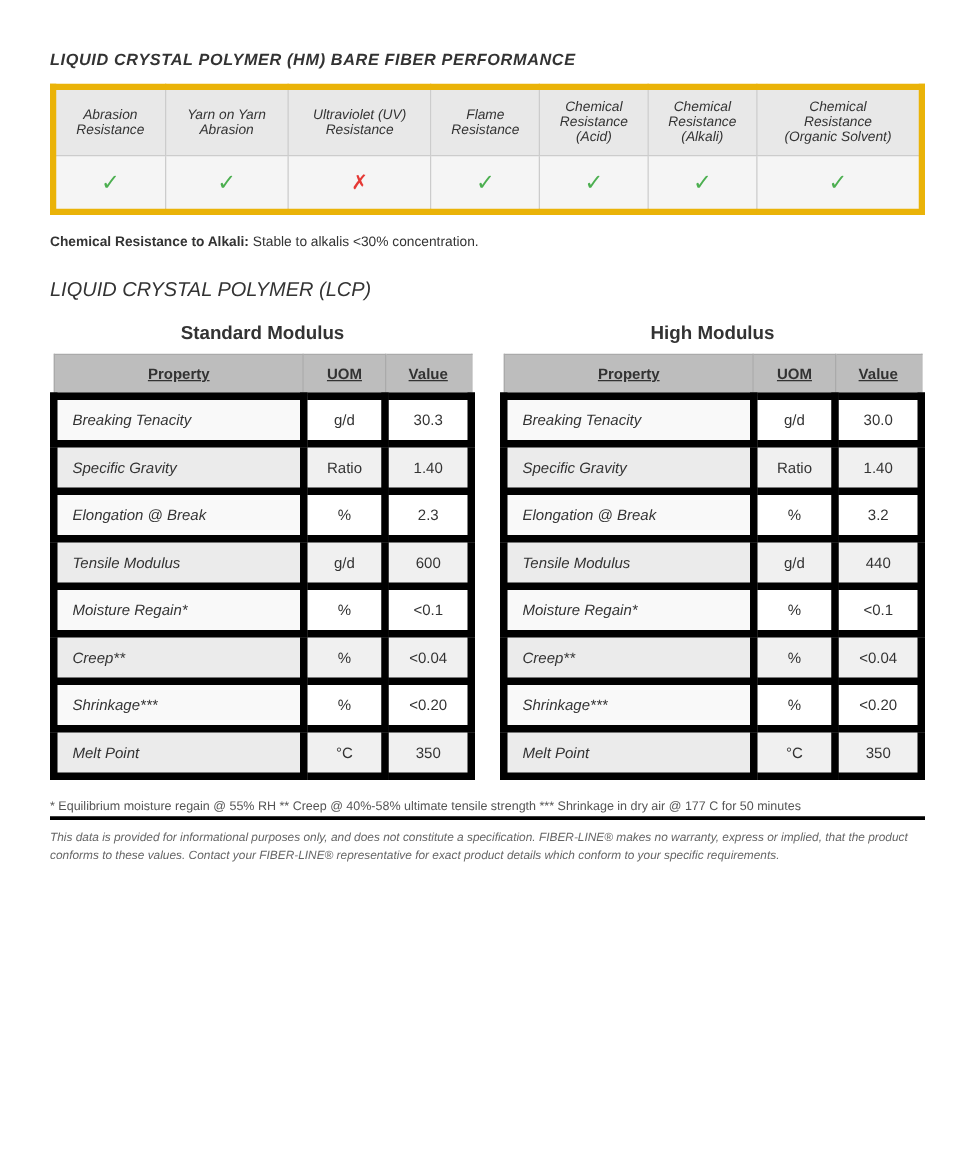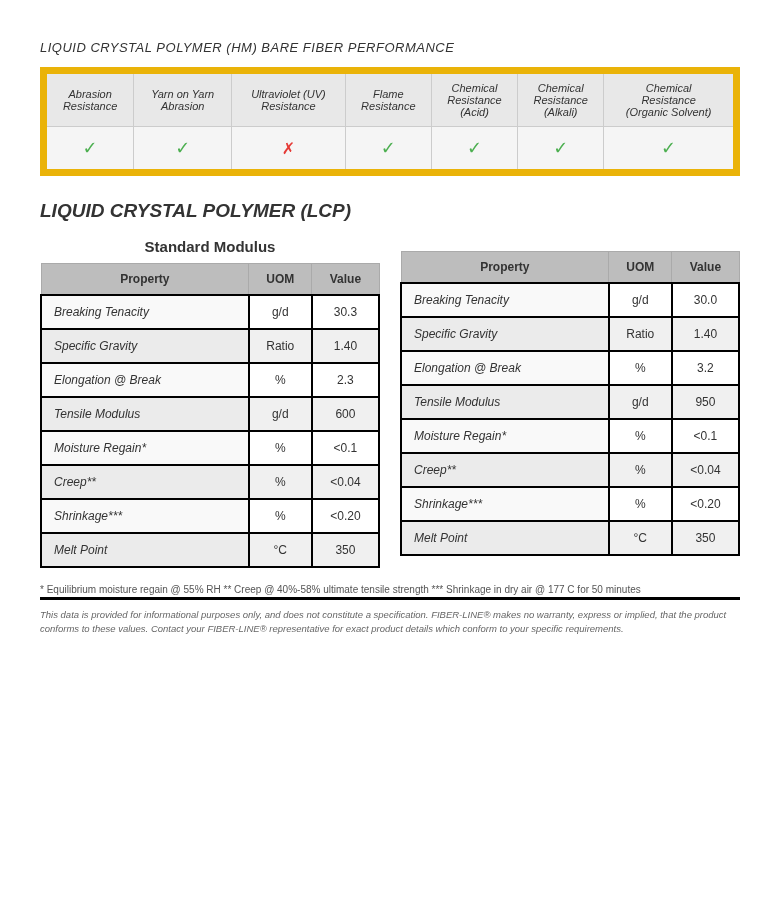--- a/index.html
+++ b/index.html
@@ -8,33 +8,33 @@
       font-family: Arial, sans-serif;
       font-size: 12px;
       color: #333;
       width: 780px;
       min-height: 921px;
       padding: 20px 40px;
     }
 
     .section-title {
       font-size: 13px;
-      font-weight: normal;
+      font-weight: bold;
       font-style: italic;
       letter-spacing: 0.5px;
       margin-bottom: 12px;
       margin-top: 20px;
     }
 
     
     .perf-table {
       width: 100%;
       border-collapse: collapse;
       margin-bottom: 16px;
-      border: 7px solid #eab308;
+      border: 5px solid #eab308;
     }
     .perf-table th {
       background: #e8e8e8;
       border: 1px solid #ccc;
       text-align: center;
       padding: 8px 4px;
       font-size: 11px;
       font-style: italic;
       font-weight: normal;
     }
@@ -58,31 +58,30 @@
       margin-bottom: 4px;
     }
     .compat-note {
       font-size: 11px;
       margin-bottom: 2px;
     }
     .compat-note b { font-weight: bold; }
 
     
     .lcp-title {
-      font-size: 19px;
-      font-weight: bold;
+      font-size: 16px;
+      font-weight: normal;
       font-style: italic;
       margin: 10px 0 16px 0;
     }
 
     .tables-row {
       display: flex;
       gap: 20px;
       width: 100%;
-      align-items: center;
     }
 
     .table-section {
       flex: 1;
     }
 
     .table-section-title {
       text-align: center;
       font-size: 15px;
       font-weight: bold;
@@ -94,23 +93,24 @@
       border-collapse: collapse;
     }
     .data-table th {
       background: #bdbdbd;
       border: 1px solid #aaa;
       text-align: center;
       padding: 8px 4px;
       font-size: 12px;
       font-weight: bold;
       font-style: normal;
+      text-decoration: underline;
     }
     .data-table td {
-      border: 2px solid #000000;
+      border: 6px solid #000000;
       text-align: center;
       padding: 9px 4px;
       font-size: 12px;
     }
     .data-table td.prop-cell {
       font-style: italic;
       text-align: left;
       padding-left: 12px;
       background: #f9f9f9;
     }
@@ -161,20 +161,24 @@
       <td><span class="check-red">✗</span></td>
       <td><span class="check-green">✓</span></td>
       <td><span class="check-green">✓</span></td>
       <td><span class="check-green">✓</span></td>
       <td><span class="check-green">✓</span></td>
     </tr>
   </tbody>
 </table>
 
 <div class="compat-section">
+  <div class="compat-note">
+    <b>Chemical Resistance to Alkali:</b>
+    <span> Stable to alkalis &lt;30% concentration.</span>
+  </div>
 </div>
 
 <div class="lcp-title">LIQUID CRYSTAL POLYMER (LCP)</div>
 
 <div class="tables-row">
 
   <div class="table-section">
     <div class="table-section-title">Standard Modulus</div>
     <table class="data-table">
       <thead>
@@ -223,20 +227,21 @@
           <tr>
     <td class="prop-cell">Melt Point</td>
     <td>°C</td>
     <td>350</td>
   </tr>
         </tbody>
     </table>
   </div>
 
   <div class="table-section">
+    <div class="table-section-title">High Modulus</div>
     <table class="data-table">
       <thead>
         <tr>
           <th>Property</th>
           <th>UOM</th>
           <th>Value</th>
         </tr>
       </thead>
       <tbody id="hi-tbody">
       <tr>
@@ -250,21 +255,21 @@
     <td>1.40</td>
   </tr>
           <tr>
     <td class="prop-cell">Elongation @ Break</td>
     <td>%</td>
     <td>3.2</td>
   </tr>
           <tr>
     <td class="prop-cell">Tensile Modulus</td>
     <td>g/d</td>
-    <td>950</td>
+    <td>440</td>
   </tr>
           <tr>
     <td class="prop-cell">Moisture Regain*</td>
     <td>%</td>
     <td>&lt;0.1</td>
   </tr>
           <tr>
     <td class="prop-cell">Creep**</td>
     <td>%</td>
     <td>&lt;0.04</td>

